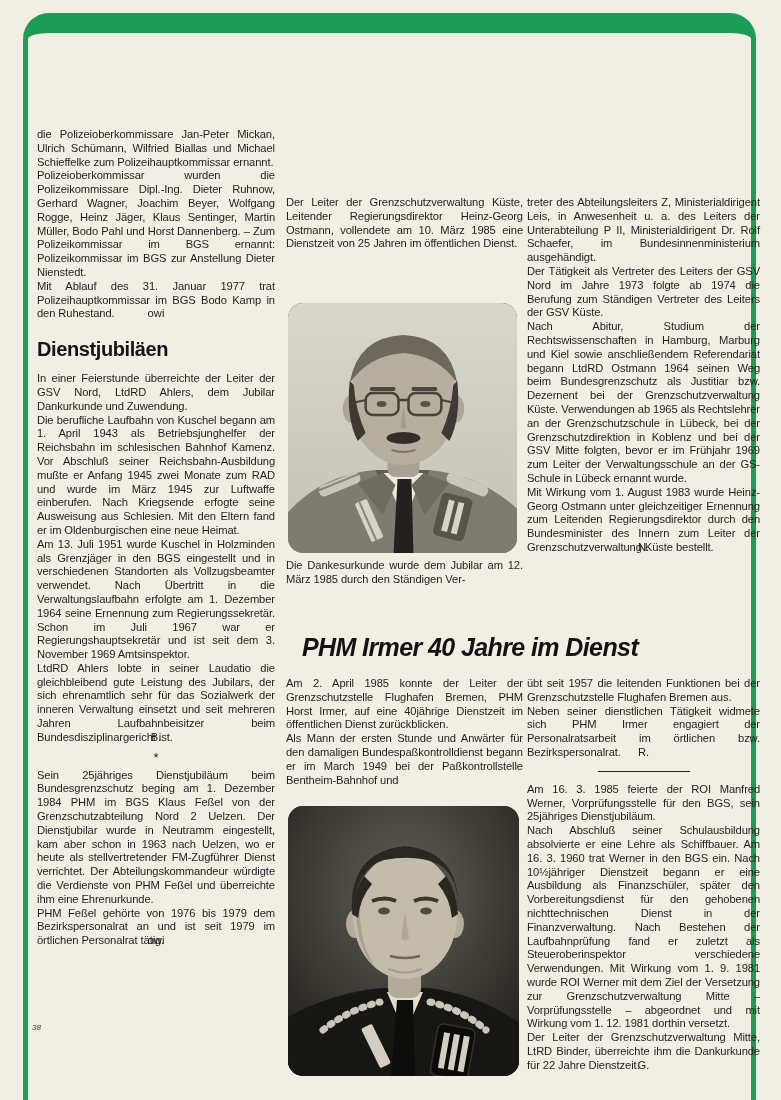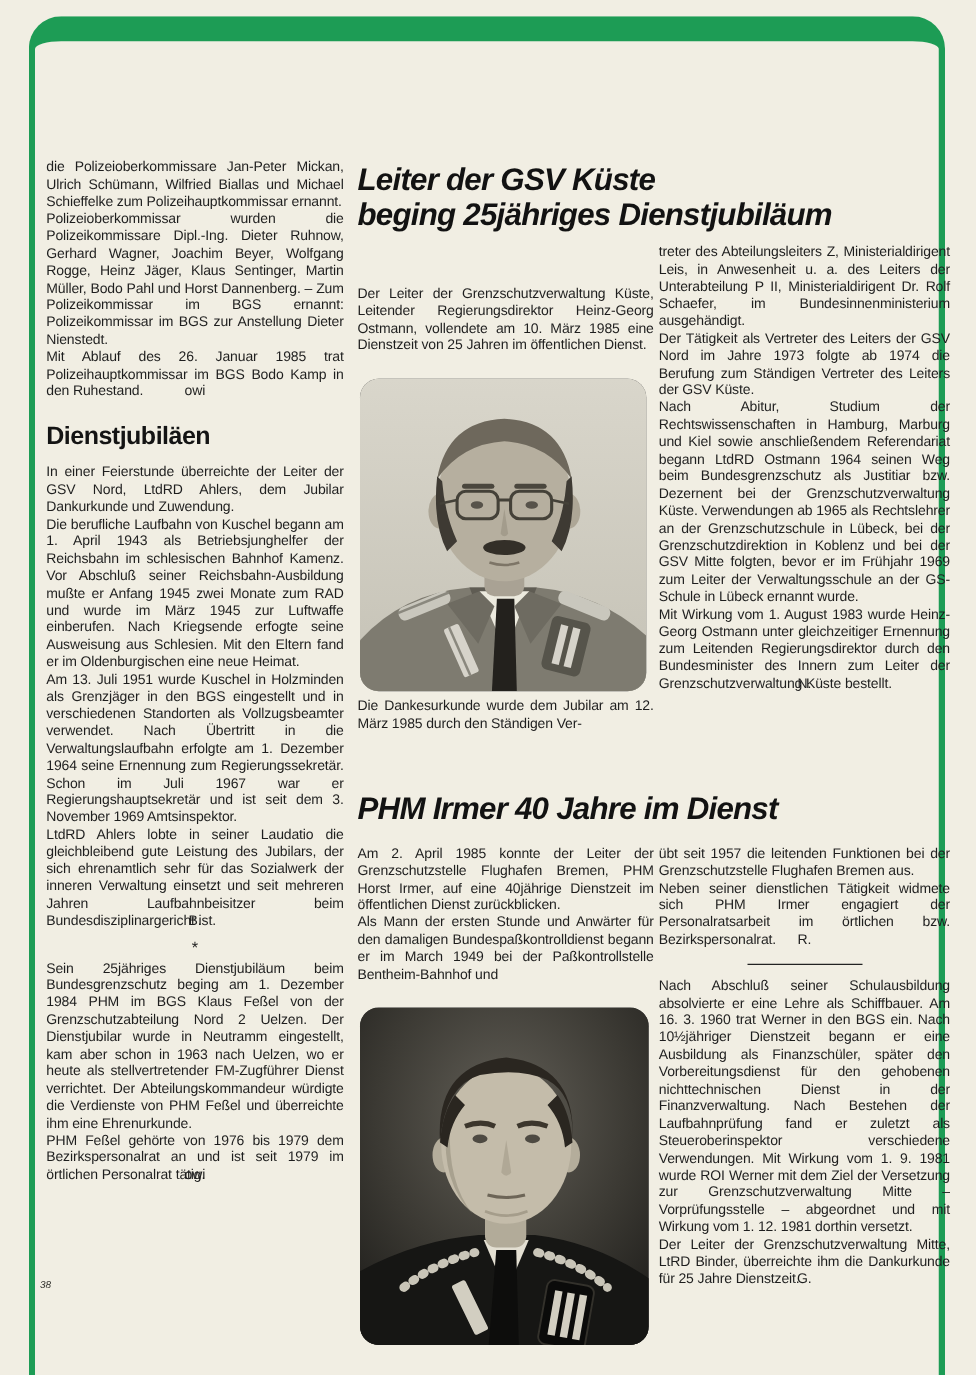--- a/index.html
+++ b/index.html
@@ -19,21 +19,21 @@
     border-left:5px solid #1d9c55;
     border-right:5px solid #1d9c55;
     border-bottom:0;
     border-radius:26px 26px 0 0;
   }
   .col { position:absolute; text-align:justify; }
   .col p {
     margin:0; font-size:11.2px; line-height:13.8px; letter-spacing:-0.1px;
   }
   .col-left   { left:37px;  top:128px; width:238px; }
-  .col-mid-intro { left:286px; top:196px; width:237px;margin-top:33px; }
+  .col-mid-intro { left:286px; top:196px; width:237px; }
   .caption-block { left:286px; top:559px; width:237px; }
   .col-right-1   { left:527px; top:196px; width:233px; }
   .col-mid-2     { left:286px; top:677px; width:237px; }
   .col-right-2   { left:527px; top:677px; width:233px; }
 
   .subhead {
     font-size:20px; font-weight:bold;
     margin:17px 0 11px; letter-spacing:-0.4px; color:#141414;
   }
   .sigline {
@@ -42,63 +42,59 @@
   }
   .separator { text-align:center; font-size:13px; line-height:14px; margin:6px 0 4px; }
 
   .headline {
     position:absolute; left:286px; width:472px; margin:0;
     font-style:italic; font-weight:bold; font-size:25px; line-height:27.5px;
     letter-spacing:-0.6px; color:#121212;
   }
   .headline .hl-line { display:block; }
   .headline-1 { top:131px; }
-  .headline-2 { top:634px; }
+  .headline-2 { top:634px;margin-left:16px; }
 
   .photo { position:absolute; border-radius:15px; overflow:hidden; background:#444; }
   .photo svg { display:block; width:100%; height:100%; }
   .photo-1 { left:288px; top:303px; width:229px; height:250px; }
   .photo-2 { left:288px; top:806px; width:231px; height:270px; }
 
   .divider { width:92px; border:0; border-top:1.5px solid #222; margin:11px auto; }
 
   .pageno { position:absolute; left:32px; top:1023px; font-size:8px; color:#33332f;font-style:italic; }
 </style>
 </head>
 <body>
 
 <div class="page" style="background: rgb(241, 238, 227); color: rgb(30, 30, 30);">
 
   <div class="frame" style="border-color: rgb(29, 156, 85);"></div>
 
   <div class="col col-left">
     <p>die Polizeioberkommissare Jan-Peter Mickan, Ulrich Schümann, Wilfried Biallas und Michael Schieffelke zum Polizeihauptkommissar ernannt.</p>
     <p>Polizeioberkommissar wurden die Polizeikommissare Dipl.-Ing. Dieter Ruhnow, Gerhard Wagner, Joachim Beyer, Wolfgang Rogge, Heinz Jäger, Klaus Sentinger, Martin Müller, Bodo Pahl und Horst Dannenberg. – Zum Polizeikommissar im BGS ernannt: Polizeikommissar im BGS zur Anstellung Dieter Nienstedt.</p>
-    <p>Mit Ablauf des 26. Januar 1985 trat Polizeihauptkommissar im BGS Bodo Kamp in den Ruhestand.</p>
+    <p>Mit Ablauf des 31. Januar 1977 trat Polizeihauptkommissar im BGS Bodo Kamp in den Ruhestand.</p>
     <div class="sigline">owi</div>
 
     <div class="subhead">Dienstjubiläen</div>
 
     <p>In einer Feierstunde überreichte der Leiter der GSV Nord, LtdRD Ahlers, dem Jubilar Dankurkunde und Zuwendung.</p>
     <p>Die berufliche Laufbahn von Kuschel begann am 1. April 1943 als Betriebsjunghelfer der Reichsbahn im schlesischen Bahnhof Kamenz. Vor Abschluß seiner Reichsbahn-Ausbildung mußte er Anfang 1945 zwei Monate zum RAD und wurde im März 1945 zur Luftwaffe einberufen. Nach Kriegsende erfogte seine Ausweisung aus Schlesien. Mit den Eltern fand er im Oldenburgischen eine neue Heimat.</p>
     <p>Am 13. Juli 1951 wurde Kuschel in Holzminden als Grenzjäger in den BGS eingestellt und in verschiedenen Standorten als Vollzugsbeamter verwendet. Nach Übertritt in die Verwaltungslaufbahn erfolgte am 1. Dezember 1964 seine Ernennung zum Regierungssekretär. Schon im Juli 1967 war er Regierungshauptsekretär und ist seit dem 3. November 1969 Amtsinspektor.</p>
     <p>LtdRD Ahlers lobte in seiner Laudatio die gleichbleibend gute Leistung des Jubilars, der sich ehrenamtlich sehr für das Sozialwerk der inneren Verwaltung einsetzt und seit mehreren Jahren Laufbahnbeisitzer beim Bundesdisziplinargericht ist.</p>
     <div class="sigline">B.</div>
 
     <div class="separator">*</div>
 
     <p>Sein 25jähriges Dienstjubiläum beim Bundesgrenzschutz beging am 1. Dezember 1984 PHM im BGS Klaus Feßel von der Grenzschutzabteilung Nord 2 Uelzen. Der Dienstjubilar wurde in Neutramm eingestellt, kam aber schon in 1963 nach Uelzen, wo er heute als stellvertretender FM-Zugführer Dienst verrichtet. Der Abteilungskommandeur würdigte die Verdienste von PHM Feßel und überreichte ihm eine Ehrenurkunde.</p>
     <p>PHM Feßel gehörte von 1976 bis 1979 dem Bezirkspersonalrat an und ist seit 1979 im örtlichen Personalrat tätig.</p>
     <div class="sigline">owi</div>
   </div>
 
-  <div class="headline headline-1">
-    <span class="hl-line">Leiter der GSV Küste</span>
-    <span class="hl-line">beging 25jähriges Dienstjubiläum</span>
-  </div>
 
   <div class="col col-mid-intro">
     <p>Der Leiter der Grenzschutzverwaltung Küste, Leitender Regierungsdirektor Heinz-Georg Ostmann, vollendete am 10. März 1985 eine Dienstzeit von 25 Jahren im öffentlichen Dienst.</p>
   </div>
 
   <div class="photo photo-1">
     <svg viewBox="0 0 230 250" preserveAspectRatio="none">
       <defs>
         <linearGradient id="p1bg" x1="0" y1="0" x2="0" y2="1">
           <stop offset="0" stop-color="#d9d6cb"></stop>
@@ -213,20 +209,21 @@
         <rect x="173" y="228" width="6" height="36" fill="#d2cec1"></rect>
       </g>
     </svg>
   </div>
 
   <div class="col col-right-2">
     <p>übt seit 1957 die leitenden Funktionen bei der Grenzschutzstelle Flughafen Bremen aus.</p>
     <p>Neben seiner dienstlichen Tätigkeit widmete sich PHM Irmer engagiert der Personalratsarbeit im örtlichen bzw. Bezirkspersonalrat.</p>
     <div class="sigline">R.</div>
     <hr class="divider">
+    <p>Am 16. 3. 1985 feierte der ROI Manfred Werner, Vorprüfungsstelle für den BGS, sein 25jähriges Dienstjubiläum.</p>
     <p>Nach Abschluß seiner Schulausbildung absolvierte er eine Lehre als Schiffbauer. Am 16. 3. 1960 trat Werner in den BGS ein. Nach 10½jähriger Dienstzeit begann er eine Ausbildung als Finanzschüler, später den Vorbereitungsdienst für den gehobenen nichttechnischen Dienst in der Finanzverwaltung. Nach Bestehen der Laufbahnprüfung fand er zuletzt als Steueroberinspektor verschiedene Verwendungen. Mit Wirkung vom 1. 9. 1981 wurde ROI Werner mit dem Ziel der Versetzung zur Grenzschutzverwaltung Mitte – Vorprüfungsstelle – abgeordnet und mit Wirkung vom 1. 12. 1981 dorthin versetzt.</p>
-    <p>Der Leiter der Grenzschutzverwaltung Mitte, LtRD Binder, überreichte ihm die Dankurkunde für 25 Jahre Dienstzeit.</p>
+    <p>Der Leiter der Grenzschutzverwaltung Mitte, LtRD Binder, überreichte ihm die Dankurkunde für 22 Jahre Dienstzeit.</p>
     <div class="sigline">G.</div>
   </div>
 
   <div class="pageno">38</div>
 
 </div>
 
 </body></html>

